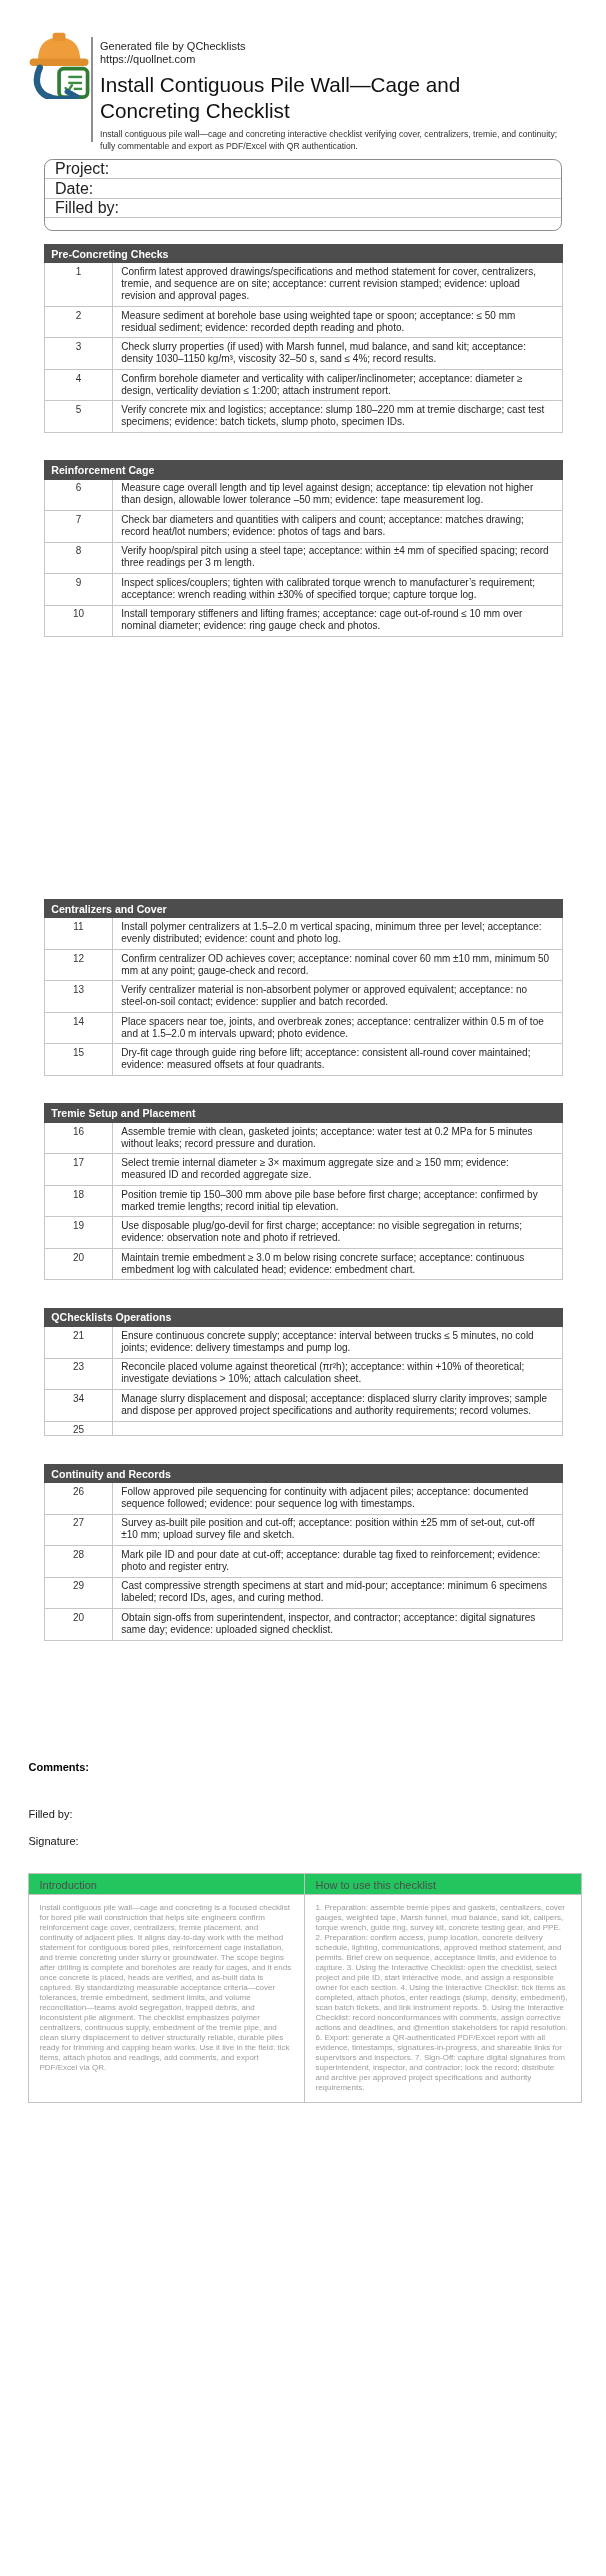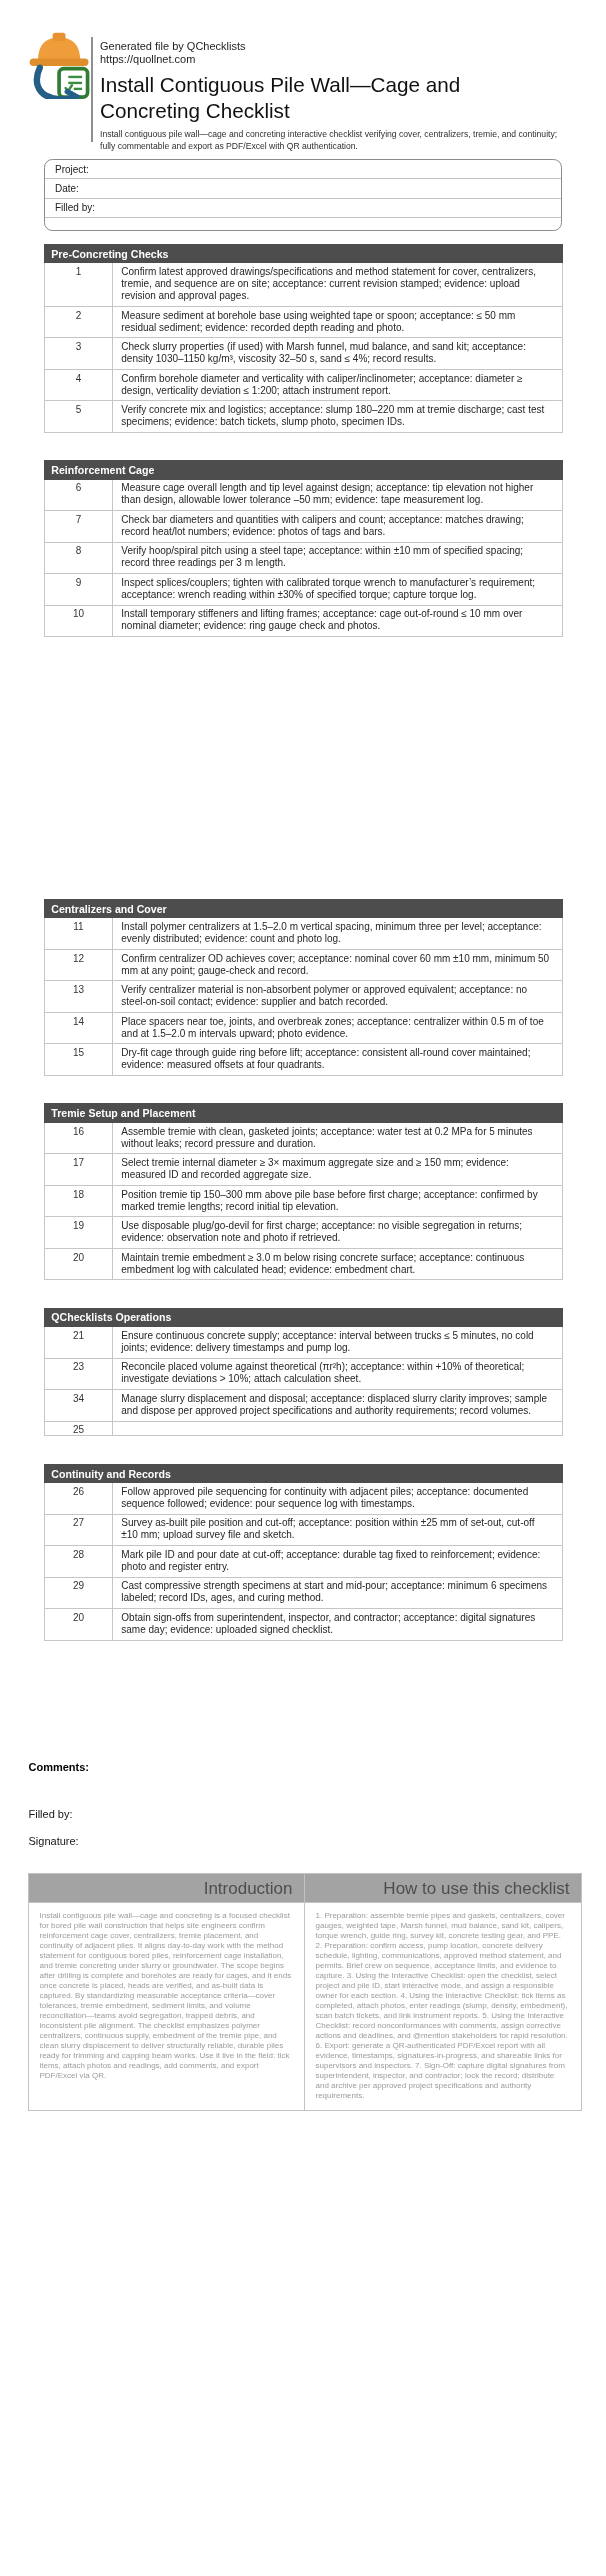--- a/index.html
+++ b/index.html
@@ -12,21 +12,21 @@
   .header-text{position:absolute;left:100px;top:40px;width:464px;}
   .gen-line{font-size:11px;line-height:13px;color:#1f1f1f;}
   .url-line{display:block;font-size:11px;line-height:13px;color:#1f1f1f;text-decoration:none;}
   .doc-title{margin:6.4px 0 0 0;font-size:20.7px;line-height:26px;font-weight:400;color:#111;}
   .doc-subtitle{margin:4.6px 0 0 0;font-size:8.6px;line-height:11.6px;color:#2e2e2e;}
 
   
   .meta-box{position:absolute;left:44px;top:159px;width:516px;height:70px;
     border:1.4px solid #8c8c8c;border-radius:8.3px;background:#fff;overflow:hidden;}
   .meta-row{height:18.4px;border-bottom:0.9px solid #c2c2c2;display:flex;align-items:center;padding-left:10px;
-    font-size:10px;color:#222;}
+    font-size:16px;color:#222;}
   .meta-row.empty{border-bottom:none;height:13px;}
 
   
   .sections{position:absolute;left:44px;top:244px;width:519px;}
   .section + .section{margin-top:27.5px;}
   .section:nth-child(3){margin-top:262px;}
   .section-header{background:#4d4d4d;color:#fff;font-weight:700;font-size:10.6px;line-height:12px;
     padding:3.7px 7.3px 3.7px 7.3px;}
   .section-body{border-left:0.9px solid #c6c6c6;border-right:0.9px solid #c6c6c6;}
   .row{display:grid;grid-template-columns:68px 1fr;border-bottom:0.9px solid #c6c6c6;background:#fff;}
@@ -34,22 +34,22 @@
   .cell-text{padding:2.8px 9.2px 3.7px 8.3px;font-size:10px;line-height:12px;color:#262626;}
 
   
   .comments-label{position:absolute;left:28.5px;top:1761px;font-size:11px;font-weight:700;color:#000;}
   .filledby-label{position:absolute;left:28.5px;top:1808px;font-size:11px;color:#161616;}
   .signature-label{position:absolute;left:28.5px;top:1835px;font-size:11px;color:#161616;}
 
   
   .info-table{position:absolute;left:27.5px;top:1873px;width:552px;border:0.9px solid #c2c2c2;
     display:grid;grid-template-columns:1fr 1fr;background:#fff;}
-  .info-head{background:#a3a3a3;border-bottom:0.9px solid #c2c2c2;padding:4.6px 11px 3.7px 11px;
-    font-size:17px;color:#4e4e4e;text-align:right;}
+  .info-head{background:#22c55e;border-bottom:0.9px solid #c2c2c2;padding:4.6px 11px 3.7px 11px;
+    font-size:11px;color:#4e4e4e;}
   .info-head.left{border-right:0.9px solid #c2c2c2;}
   .info-body{padding:7.3px 11px 9.2px 11px;font-size:8px;line-height:10px;color:#9c9c9c;}
   .info-body.left{border-right:0.9px solid #c2c2c2;}
 </style>
 </head>
 <body>
 
 <div class="page">
 
   <svg class="logo" viewBox="0 0 74 74" aria-hidden="true">
@@ -116,21 +116,21 @@
           <div class="row">
             <div class="cell-num">6</div>
             <div class="cell-text">Measure cage overall length and tip level against design; acceptance: tip elevation not higher than design, allowable lower tolerance –50 mm; evidence: tape measurement log.</div>
           </div>
           <div class="row">
             <div class="cell-num">7</div>
             <div class="cell-text">Check bar diameters and quantities with calipers and count; acceptance: matches drawing; record heat/lot numbers; evidence: photos of tags and bars.</div>
           </div>
           <div class="row">
             <div class="cell-num">8</div>
-            <div class="cell-text">Verify hoop/spiral pitch using a steel tape; acceptance: within ±10 mm of specified spacing; record three readings per 3 m length.</div>
+            <div class="cell-text">Verify hoop/spiral pitch using a steel tape; acceptance: within ±4 mm of specified spacing; record three readings per 3 m length.</div>
           </div>
           <div class="row">
             <div class="cell-num">9</div>
             <div class="cell-text">Inspect splices/couplers; tighten with calibrated torque wrench to manufacturer’s requirement; acceptance: wrench reading within ±30% of specified torque; capture torque log.</div>
           </div>
           <div class="row">
             <div class="cell-num">10</div>
             <div class="cell-text">Install temporary stiffeners and lifting frames; acceptance: cage out-of-round ≤ 10 mm over nominal diameter; evidence: ring gauge check and photos.</div>
           </div>
         </div>

